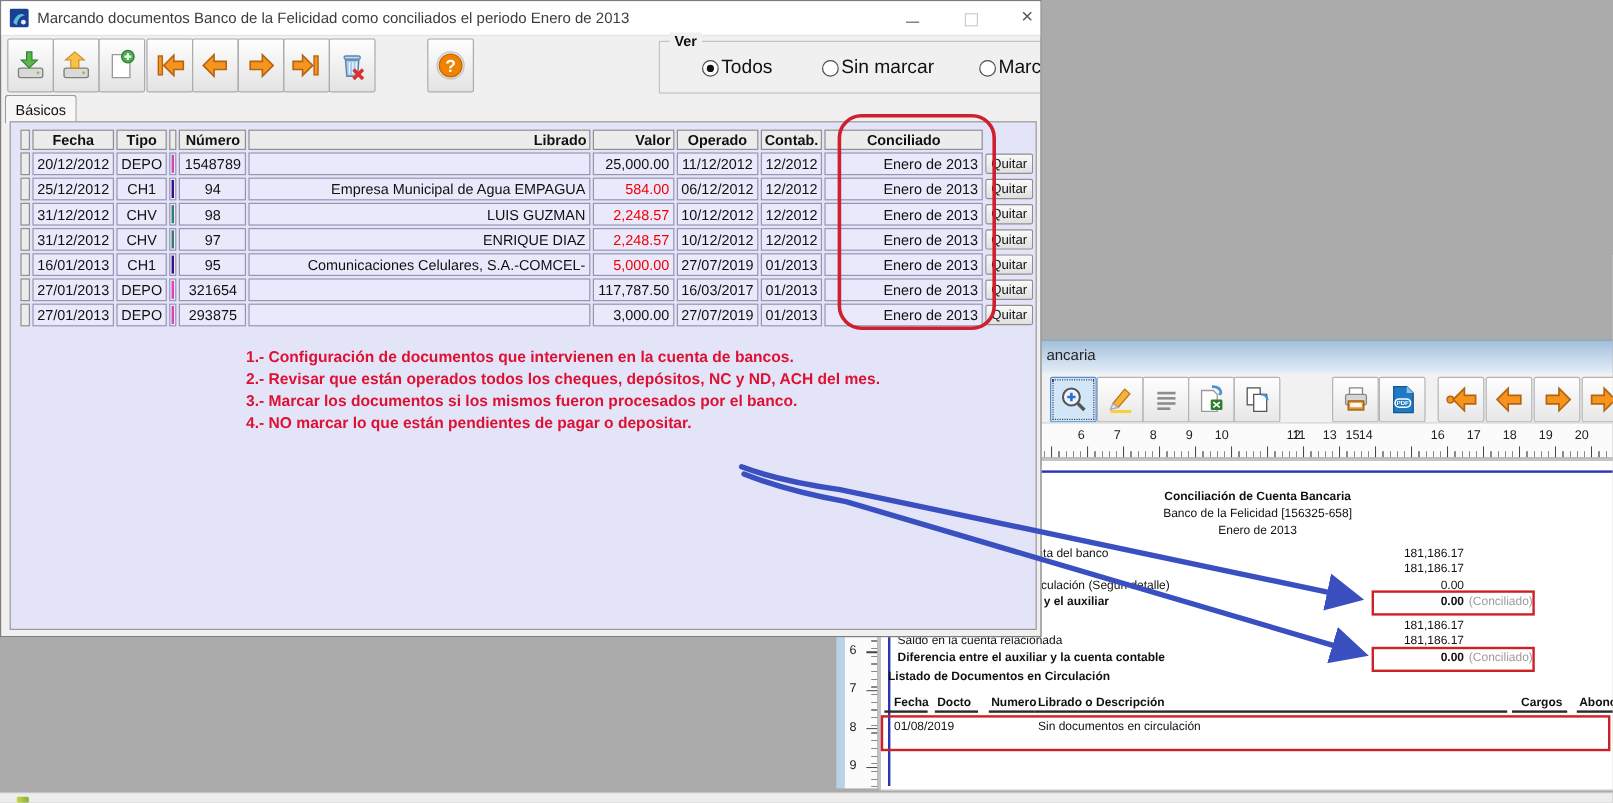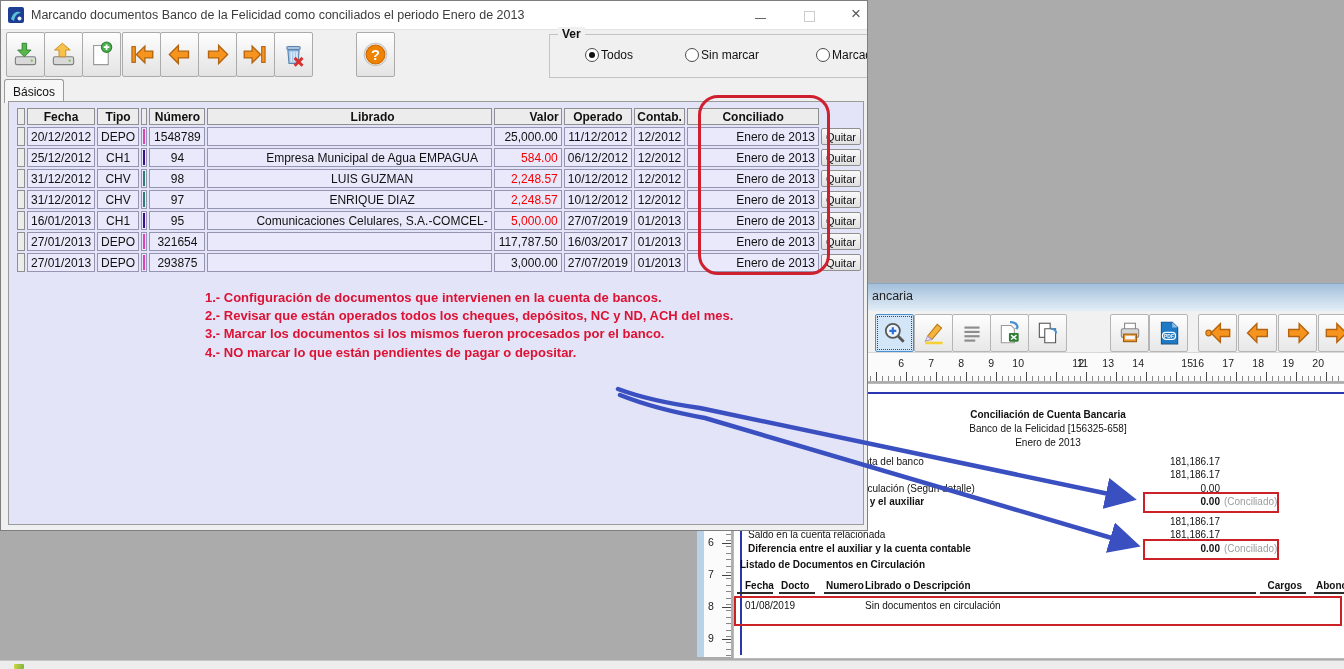--- a/index.html
+++ b/index.html
@@ -52,34 +52,34 @@
   #mw-title-text{left:30px;top:7px;font-size:12.5px;color:#3c3c3c;white-space:nowrap;}
   #btn-min{left:748px;top:4px;width:24px;height:20px;}
   #btn-min i{position:absolute;left:6px;top:13px;width:11px;height:0;border-top:1.5px solid #666;}
   #btn-max{left:796px;top:4px;width:24px;height:20px;}
   #btn-max i{position:absolute;left:7px;top:6px;width:9px;height:9px;border:1px solid #ccc;}
   #btn-close{left:842px;top:1px;width:26px;height:24px;font-size:17px;color:#555;text-align:center;line-height:24px;}
   .tbtn{position:absolute;top:31px;width:37px;height:43px;border:1px solid #ababab;border-radius:2px;
     background:linear-gradient(#fefefe,#e3e3e3);display:flex;align-items:center;justify-content:center;}
   #ver-group{left:548px;top:33px;width:330px;height:42px;border:1px solid #c3c3c3;}
   #ver-label{position:absolute;left:8px;top:-8px;background:#f0f0f0;padding:0 4px;font-weight:bold;font-size:12px;color:#111;}
-  .radio{position:absolute;top:13px;display:flex;align-items:center;font-size:12px;color:#111;}
+  .radio{position:absolute;top:13px;display:flex;align-items:center;font-size:16px;color:#111;}
   .radio .dot{width:12px;height:12px;border:1px solid #4c4c4c;border-radius:50%;background:#fff;margin-right:2px;position:relative;}
   .radio.sel .dot::after{content:"";position:absolute;left:3px;top:3px;width:6px;height:6px;border-radius:50%;background:#111;}
   #tab-basicos{left:3px;top:78px;width:58px;height:23px;background:#f7f7f7;border:1px solid #9a9a9a;border-bottom:none;
     border-radius:3px 3px 0 0;font-size:12px;display:flex;align-items:center;justify-content:center;color:#111;}
   #panel{left:7px;top:100px;width:856px;height:424px;background:#e4e4f8;border:1px solid #9a9a9a;box-sizing:border-box;overflow:hidden;}
 
   table#grid{position:absolute;left:6px;top:4px;border-collapse:separate;border-spacing:2px;table-layout:fixed;}
   #grid th{background:#ececec;border:1px solid #8f8f8f;font-weight:bold;font-size:12px;height:15px;padding:0 2px;
     white-space:nowrap;overflow:hidden;color:#111;}
   #grid td{background:#e9e9fb;border:1px solid #9595b2;font-size:12px;height:15px;padding:0 3px;
     white-space:nowrap;overflow:hidden;color:#111;}
   #grid .ind{background:#ececec;border:1px solid #8f8f8f;}
-  #grid .ta-c{text-align:center;} #grid .ta-r{text-align:right;} #grid .ta-l{text-align:center;padding-left:48px;}
+  #grid .ta-c{text-align:center;} #grid .ta-r{text-align:right;} #grid .ta-l{text-align:right;padding-left:48px;}
   #grid td.red{color:#f40000;}
   #grid td.sw{padding:1px;}
   #grid td.sw .swatch{width:100%;height:100%;}
   #grid td.qtcell{background:transparent;border:none;padding:0;}
   .quitar{width:40px;height:17px;font-size:11px;font-family:"Liberation Sans",sans-serif;
     background:linear-gradient(#f9f9f9,#e0e0e0);border:1px solid #8f8f8f;border-radius:2px;color:#111;padding:0;}
 
   #red-oval{left:698px;top:95px;width:126px;height:174px;border:3px solid #cf2030;border-radius:20px;}
   #annotation{left:205px;top:289px;font-weight:bold;font-size:13px;line-height:18.2px;color:#dd1133;white-space:nowrap;}
 
@@ -176,21 +176,21 @@
 <div class="abs z-bg" id="bw-hruler">
     <span class="hrn" style="left: 888px;">6</span>
     <span class="hrn" style="left: 918px;">7</span>
     <span class="hrn" style="left: 948px;">8</span>
     <span class="hrn" style="left: 978px;">9</span>
     <span class="hrn" style="left: 1008px;">10</span>
     <span class="hrn" style="left: 1072px;">11</span>
     <span class="hrn" style="left: 1068px;">12</span>
     <span class="hrn" style="left: 1098px;">13</span>
     <span class="hrn" style="left: 1128px;">14</span>
-    <span class="hrn" style="left: 1177px;">15</span>
+    <span class="hrn" style="left: 1117px;">15</span>
     <span class="hrn" style="left: 1188px;">16</span>
     <span class="hrn" style="left: 1218px;">17</span>
     <span class="hrn" style="left: 1248px;">18</span>
     <span class="hrn" style="left: 1278px;">19</span>
     <span class="hrn" style="left: 1308px;">20</span>
   </div>
 <div class="abs z-bg" id="bw-vruler-strip"></div>
 <div class="abs z-bg" id="bw-vruler">
     <span class="vrn" style="top: 156px;">6</span>
     <span class="vrn" style="top: 188px;">7</span>

